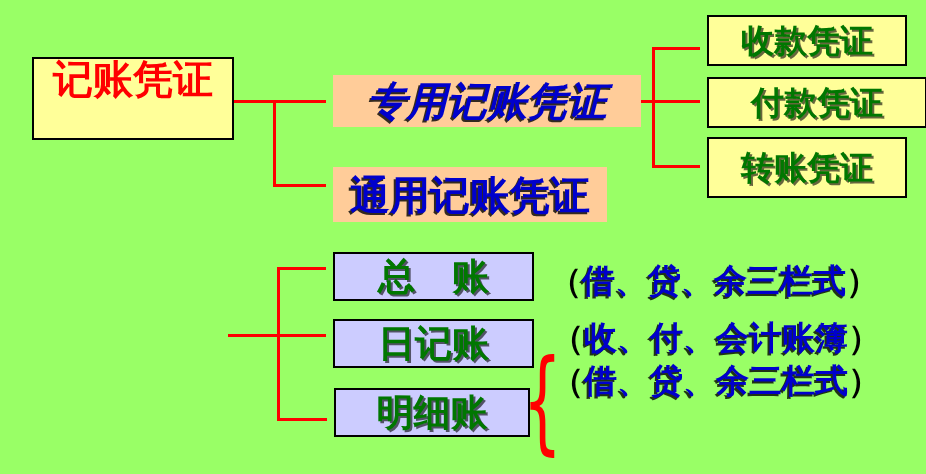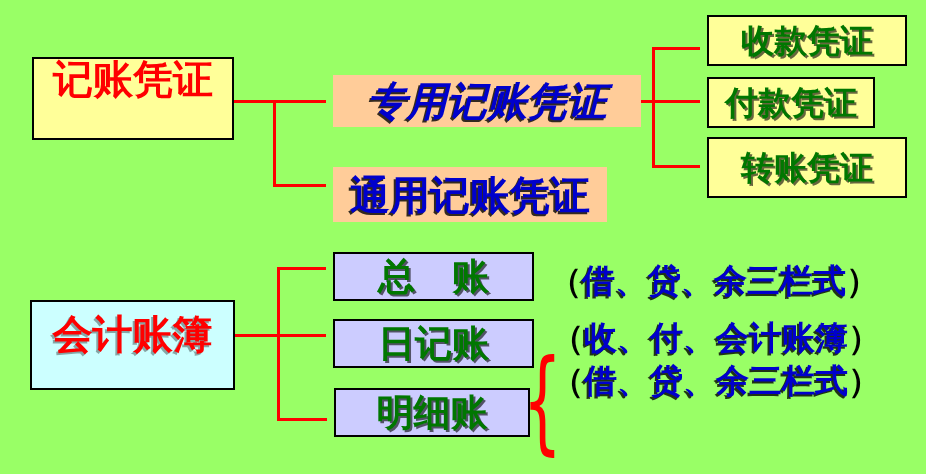--- a/index.html
+++ b/index.html
@@ -77,31 +77,28 @@
   </div>
 
   <div class="box bg-peach fs40" style="left:326px;top:167px;width:274px;height:55px;">
     <span class="t-blue">通用记账凭证</span>
   </div>
 
   <div class="box bordered bg-yellow fs33" style="left:700px;top:15px;width:200px;height:51px;">
     <span class="t-green">收款凭证</span>
   </div>
 
-  <div class="box bordered bg-yellow fs33" style="left:700px;top:77px;width:168px;height:51px;">
+  <div class="box bordered bg-yellow fs33" style="left:700px;top:77px;width:220px;height:51px;">
     <span class="t-green">付款凭证</span>
   </div>
 
   <div class="box bordered bg-yellow fs33" style="left:700px;top:137px;width:200px;height:61px;">
     <span class="t-green">转账凭证</span>
   </div>
 
-  <div class="box bordered bg-cyan top-align fs40" style="left:23px;top:300px;width:205px;height:90px;padding-top:12px;">
-    <span class="t-red-sh">会计账簿</span>
-  </div>
 
   <div class="box bordered bg-lav fs37" style="left:326px;top:319px;width:201px;height:49px;">
     <span class="t-green">日记账</span>
   </div>
 
   <div class="box bordered bg-lav fs37" style="left:326px;top:252px;width:201px;height:49px;">
     <span class="t-green">总　账</span>
   </div>
 
   <div class="box bordered bg-lav fs37" style="left:327px;top:388px;width:196px;height:49px;">

